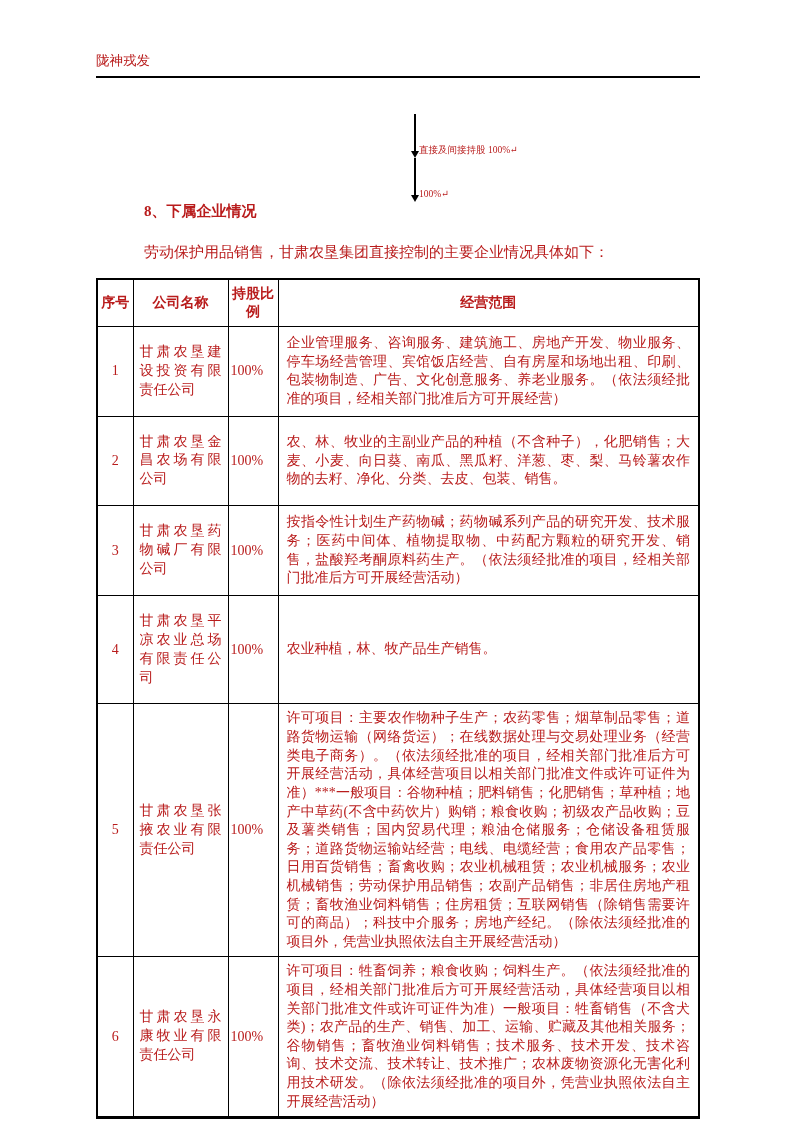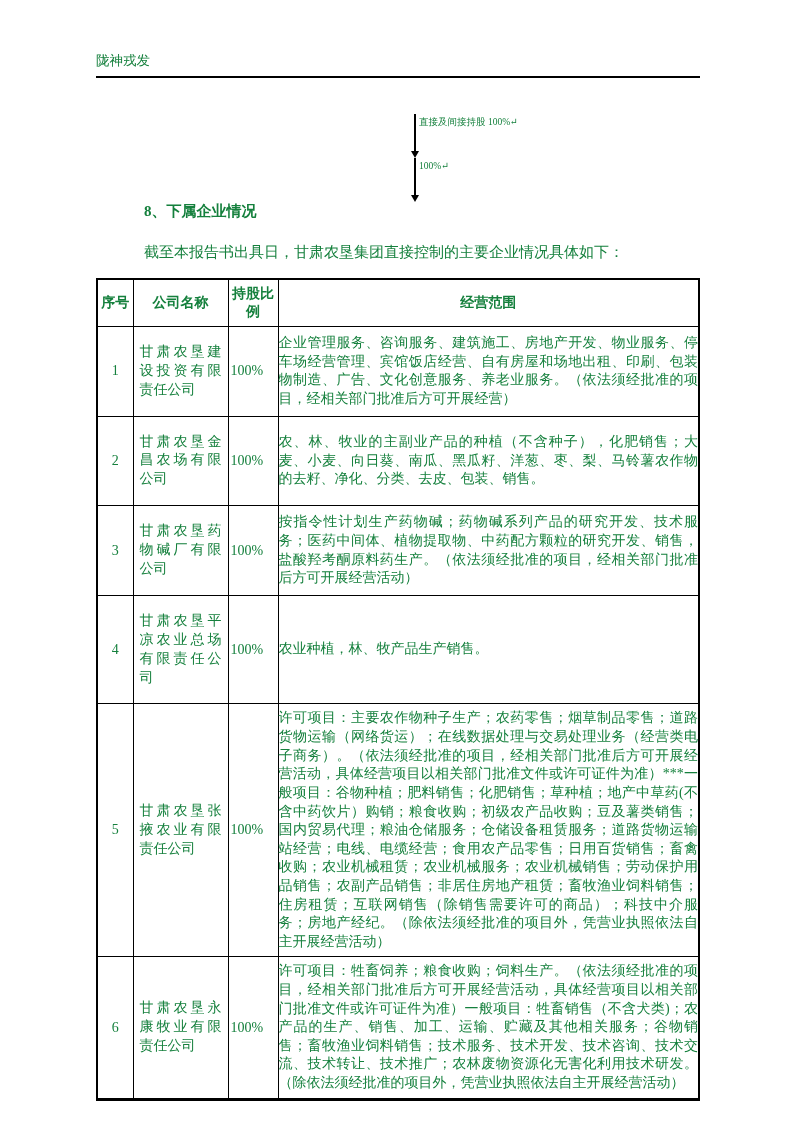--- a/index.html
+++ b/index.html
@@ -4,21 +4,21 @@
 <style>
   * { margin: 0; padding: 0; box-sizing: border-box; }
   html, body { background: #888; }
   .page {
     position: relative;
     width: 793px;
     height: 1122px;
     margin: 0 auto;
     background: #ffffff;
     font-family: "Liberation Serif", "DejaVu Serif", serif;
-    color: #15803d;
+    color: #b91c1c;
     overflow: hidden;
   }
   .content {
     position: absolute;
     left: 96px;
     top: 52px;
     width: 604px;
   }
   
   .doc-header {
@@ -61,21 +61,21 @@
   .org-arrow .shaft { width: 1.5px; flex: 1; background: #000; }
   .org-arrow .head {
     width: 0; height: 0;
     border-left: 4px solid transparent;
     border-right: 4px solid transparent;
     border-top: 7px solid #000;
   }
   .org-arrow .edge-label {
     position: absolute;
     left: 8px;
-    top: 2px;
+    top: 30px;
     font-size: 9.5px;
     white-space: nowrap;
   }
   
   .section-heading {
     padding-left: 48px;
     font-size: 15px;
     font-weight: bold;
   }
   .intro-para {
@@ -107,21 +107,21 @@
   td.c-no { text-align: center; padding: 4px 2px; }
   td.c-name {
     padding: 16px 6px;
     text-align: justify;
     text-justify: inter-character;
     word-break: break-all;
     line-height: 1.35;
   }
   td.c-ratio { padding: 4px 2px; }
   td.c-scope {
-    padding: 5px 0;
+    padding: 5px 8px;
     text-align: justify;
     text-justify: inter-character;
     line-height: 1.33;
     border-radius: 17px;
   }
   tr.r-min td { height: 70px; margin-left: 8px; }
 </style>
 </head>
 <body>
 
@@ -140,21 +140,21 @@
       </div>
       <div class="org-arrow">
         <div class="shaft"></div>
         <div class="head"></div>
         <span class="edge-label">100%↵</span>
       </div>
     </div>
 
     <div class="section-heading">8、下属企业情况</div>
 
-    <p class="intro-para">截至本报告书出具日，甘肃农垦集团直接控制的主要企业情况具体如下：</p>
+    <p class="intro-para">劳动保护用品销售，甘肃农垦集团直接控制的主要企业情况具体如下：</p>
 
     <table class="companies">
       <colgroup>
         <col style="width:36px">
           <col style="width:95px">
           <col style="width:50px">
           <col>
       </colgroup>
       <thead>
         <tr>

